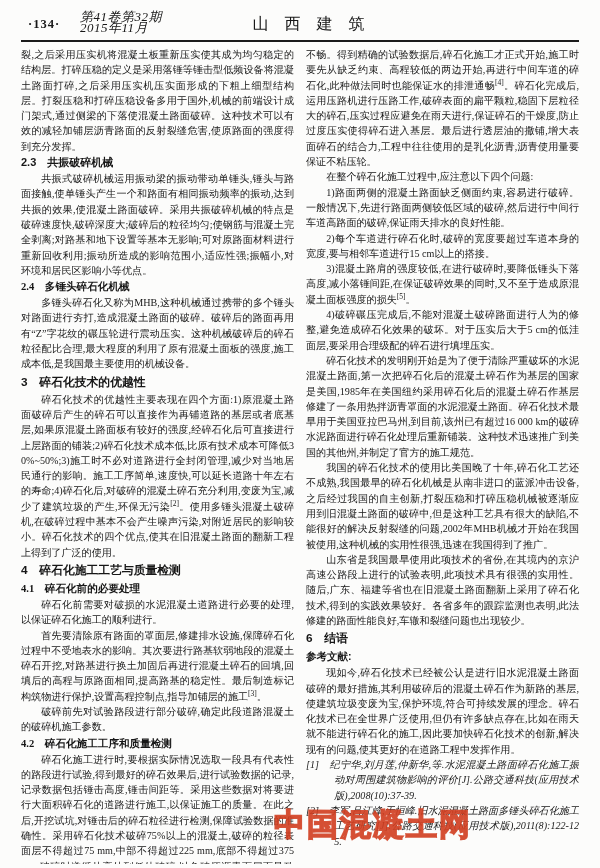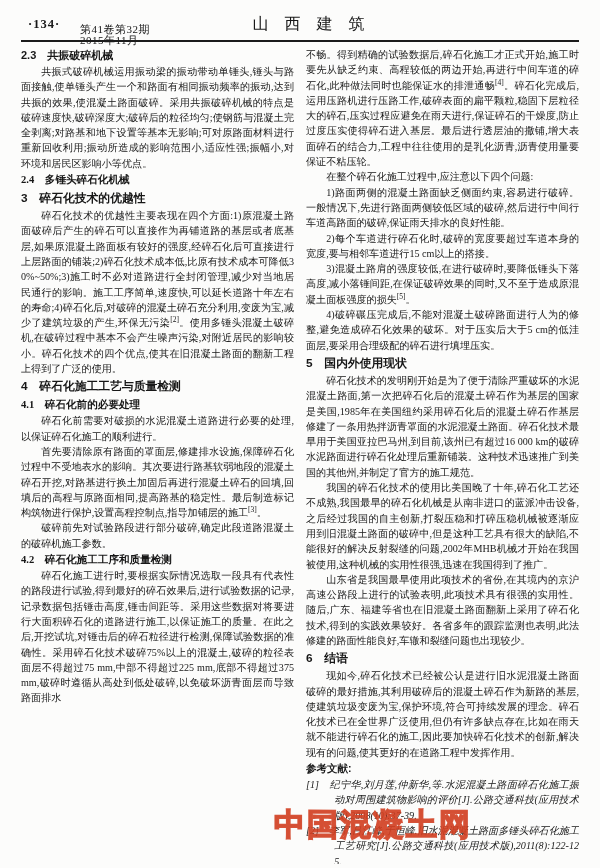--- a/index.html
+++ b/index.html
@@ -4,21 +4,21 @@
 <style>
   html,body { margin:0; padding:0; background:#ffffff; }
   .page {
     position:relative; width:600px; height:868px; overflow:hidden;
     background:#fcfcfb; color:#171717;
     font-family:"Liberation Serif","DejaVu Serif",serif;
   }
   
   .header { position:absolute; top:0; left:0; right:0; height:56px; }
   .pageno  { position:absolute; left:28px; top:17px; font-size:12.5px; font-weight:700; letter-spacing:1px; }
-  .volinfo { position:absolute; left:80px; top:24px; font-size:11px; line-height:10.5px; letter-spacing:0.5px; }
+  .volinfo { position:absolute; left:80px; top:12px; font-size:13px; line-height:10.5px; letter-spacing:0.5px;font-style:italic; }
   .jtitle  { position:absolute; left:0; right:0; top:14px; text-align:center;
              font-size:16px; letter-spacing:16px; padding-left:33px; }
   .rule { position:absolute; top:40px; left:21px; right:21px; height:2px; background:#1b1b1b; }
   
   .cols { position:absolute; top:47px; left:21px; right:21px; bottom:4px; display:flex; gap:12px; }
   .col  { flex:1; min-width:0; overflow:hidden; text-align:justify; word-break:break-all;
           font-size:10.1px; line-height:15.3px; }
   .blk { margin:0; }
   .p      { text-indent:2em; }
   .p-cont { text-indent:0; }
@@ -47,47 +47,48 @@
       <div>第41卷第32期</div>
       <div>2015年11月</div>
     </div>
     <div class="jtitle">山西建筑</div>
   </div>
 
   <div class="rule"></div>
 
   <div class="cols">
     <div class="col">
+        <div class="blk p-cont">裂,之后采用压实机将混凝土板重新压实使其成为均匀稳定的结构层。打碎压稳的定义是采用落锤等锤击型低频设备将混凝土路面打碎,之后采用压实机压实面形成的下粗上细型结构层。打裂压稳和打碎压稳设备多用于国外,机械的前端设计成门架式,通过侧梁的下落使混凝土路面破碎。这种技术可以有效的减轻加铺层沥青路面的反射裂缝危害,使原路面的强度得到充分发挥。</div>
         <div class="blk h2">2.3　共振破碎机械</div>
         <div class="blk p">共振式破碎机械运用振动梁的振动带动单锤头,锤头与路面接触,使单锤头产生一个和路面有相同振动频率的振动,达到共振的效果,使混凝土路面破碎。采用共振破碎机械的特点是破碎速度快,破碎深度大;破碎后的粒径均匀;使钢筋与混凝土完全剥离;对路基和地下设置等基本无影响;可对原路面材料进行重新回收利用;振动所造成的影响范围小,适应性强;振幅小,对环境和居民区影响小等优点。</div>
         <div class="blk h3">2.4　多锤头碎石化机械</div>
+        <div class="blk p">多锤头碎石化又称为MHB,这种机械通过携带的多个锤头对路面进行夯打,造成混凝土路面的破碎。破碎后的路面再用有“Z”字花纹的碾压轮进行震动压实。这种机械破碎后的碎石粒径配比合理,最大程度的利用了原有混凝土面板的强度,施工成本低,是我国最主要使用的机械设备。</div>
         <div class="blk h1">3　碎石化技术的优越性</div>
         <div class="blk p">碎石化技术的优越性主要表现在四个方面:1)原混凝土路面破碎后产生的碎石可以直接作为再铺道路的基层或者底基层,如果原混凝土路面板有较好的强度,经碎石化后可直接进行上层路面的铺装;2)碎石化技术成本低,比原有技术成本可降低30%~50%;3)施工时不必对道路进行全封闭管理,减少对当地居民通行的影响。施工工序简单,速度快,可以延长道路十年左右的寿命;4)碎石化后,对破碎的混凝土碎石充分利用,变废为宝,减少了建筑垃圾的产生,环保无污染<sup>[2]</sup>。使用多锤头混凝土破碎机,在破碎过程中基本不会产生噪声污染,对附近居民的影响较小。碎石化技术的四个优点,使其在旧混凝土路面的翻新工程上得到了广泛的使用。</div>
         <div class="blk h1">4　碎石化施工工艺与质量检测</div>
         <div class="blk h3">4.1　碎石化前的必要处理</div>
         <div class="blk p">碎石化前需要对破损的水泥混凝土道路进行必要的处理,以保证碎石化施工的顺利进行。</div>
         <div class="blk p">首先要清除原有路面的罩面层,修建排水设施,保障碎石化过程中不受地表水的影响。其次要进行路基软弱地段的混凝土碎石开挖,对路基进行换土加固后再进行混凝土碎石的回填,回填后的高程与原路面相同,提高路基的稳定性。最后制造标记构筑物进行保护,设置高程控制点,指导加铺层的施工<sup>[3]</sup>。</div>
         <div class="blk p">破碎前先对试验路段进行部分破碎,确定此段道路混凝土的破碎机施工参数。</div>
         <div class="blk h3">4.2　碎石化施工工序和质量检测</div>
         <div class="blk p">碎石化施工进行时,要根据实际情况选取一段具有代表性的路段进行试验,得到最好的碎石效果后,进行试验数据的记录,记录数据包括锤击高度,锤击间距等。采用这些数据对将要进行大面积碎石化的道路进行施工,以保证施工的质量。在此之后,开挖试坑,对锤击后的碎石粒径进行检测,保障试验数据的准确性。采用碎石化技术破碎75%以上的混凝土,破碎的粒径表面层不得超过75 mm,中部不得超过225 mm,底部不得超过375 mm,破碎时遵循从高处到低处破碎,以免破坏沥青面层而导致路面排水</div>
       </div>
     <div class="col">
         <div class="blk p-cont">不畅。得到精确的试验数据后,碎石化施工才正式开始,施工时要先从缺乏约束、高程较低的两边开始,再进行中间车道的碎石化,此种做法同时也能保证水的排泄通畅<sup>[4]</sup>。碎石化完成后,运用压路机进行压路工作,破碎表面的扁平颗粒,稳固下层粒径大的碎石,压实过程应避免在雨天进行,保证碎石的干燥度,防止过度压实使得碎石进入基层。最后进行透层油的撒铺,增大表面碎石的结合力,工程中往往使用的是乳化沥青,沥青使用量要保证不粘压轮。</div>
         <div class="blk p">在整个碎石化施工过程中,应注意以下四个问题:</div>
         <div class="blk p">1)路面两侧的混凝土路面缺乏侧面约束,容易进行破碎。一般情况下,先进行路面两侧较低区域的破碎,然后进行中间行车道高路面的破碎,保证雨天排水的良好性能。</div>
         <div class="blk p">2)每个车道进行碎石化时,破碎的宽度要超过车道本身的宽度,要与相邻车道进行15 cm以上的搭接。</div>
         <div class="blk p">3)混凝土路肩的强度较低,在进行破碎时,要降低锤头下落高度,减小落锤间距,在保证破碎效果的同时,又不至于造成原混凝土面板强度的损失<sup>[5]</sup>。</div>
         <div class="blk p">4)破碎碾压完成后,不能对混凝土破碎路面进行人为的修整,避免造成碎石化效果的破坏。对于压实后大于5 cm的低洼面层,要采用合理级配的碎石进行填埋压实。</div>
-        <div class="blk h1">5　国内外使用现状</div>
         <div class="blk p">碎石化技术的发明刚开始是为了便于清除严重破坏的水泥混凝土路面,第一次把碎石化后的混凝土碎石作为基层的国家是美国,1985年在美国纽约采用碎石化后的混凝土碎石作基层修建了一条用热拌沥青罩面的水泥混凝土路面。碎石化技术最早用于美国亚拉巴马州,到目前,该州已有超过16 000 km的破碎水泥路面进行碎石化处理后重新铺装。这种技术迅速推广到美国的其他州,并制定了官方的施工规范。</div>
         <div class="blk p">我国的碎石化技术的使用比美国晚了十年,碎石化工艺还不成熟,我国最早的碎石化机械是从南非进口的蓝派冲击设备,之后经过我国的自主创新,打裂压稳和打碎压稳机械被逐渐应用到旧混凝土路面的破碎中,但是这种工艺具有很大的缺陷,不能很好的解决反射裂缝的问题,2002年MHB机械才开始在我国被使用,这种机械的实用性很强,迅速在我国得到了推广。</div>
         <div class="blk p">山东省是我国最早使用此项技术的省份,在其境内的京沪高速公路段上进行的试验表明,此项技术具有很强的实用性。随后,广东、福建等省也在旧混凝土路面翻新上采用了碎石化技术,得到的实践效果较好。各省多年的跟踪监测也表明,此法修建的路面性能良好,车辙和裂缝问题也出现较少。</div>
         <div class="blk h1">6　结语</div>
+        <div class="blk refhead">参考文献:</div>
         <div class="blk p">现如今,碎石化技术已经被公认是进行旧水泥混凝土路面破碎的最好措施,其利用破碎后的混凝土碎石作为新路的基层,使建筑垃圾变废为宝,保护环境,符合可持续发展的理念。碎石化技术已在全世界广泛使用,但仍有许多缺点存在,比如在雨天就不能进行碎石化的施工,因此要加快碎石化技术的创新,解决现有的问题,使其更好的在道路工程中发挥作用。</div>
-        <div class="blk refhead">参考文献:</div>
         <div class="blk ref">[1]　纪宁华,刘月莲,仲新华,等.水泥混凝土路面碎石化施工振动对周围建筑物影响的评价[J].公路交通科技(应用技术版),2008(10):37-39.</div>
         <div class="blk ref">[2]　李军,吕江峰,于恒峰.旧水泥混凝土路面多锤头碎石化施工工艺研究[J].公路交通科技(应用技术版),2011(8):122-125.</div>
       </div>
   </div>
 
   <div class="watermark">中国混凝土网</div>
 
 </div>
 
 </body></html>

